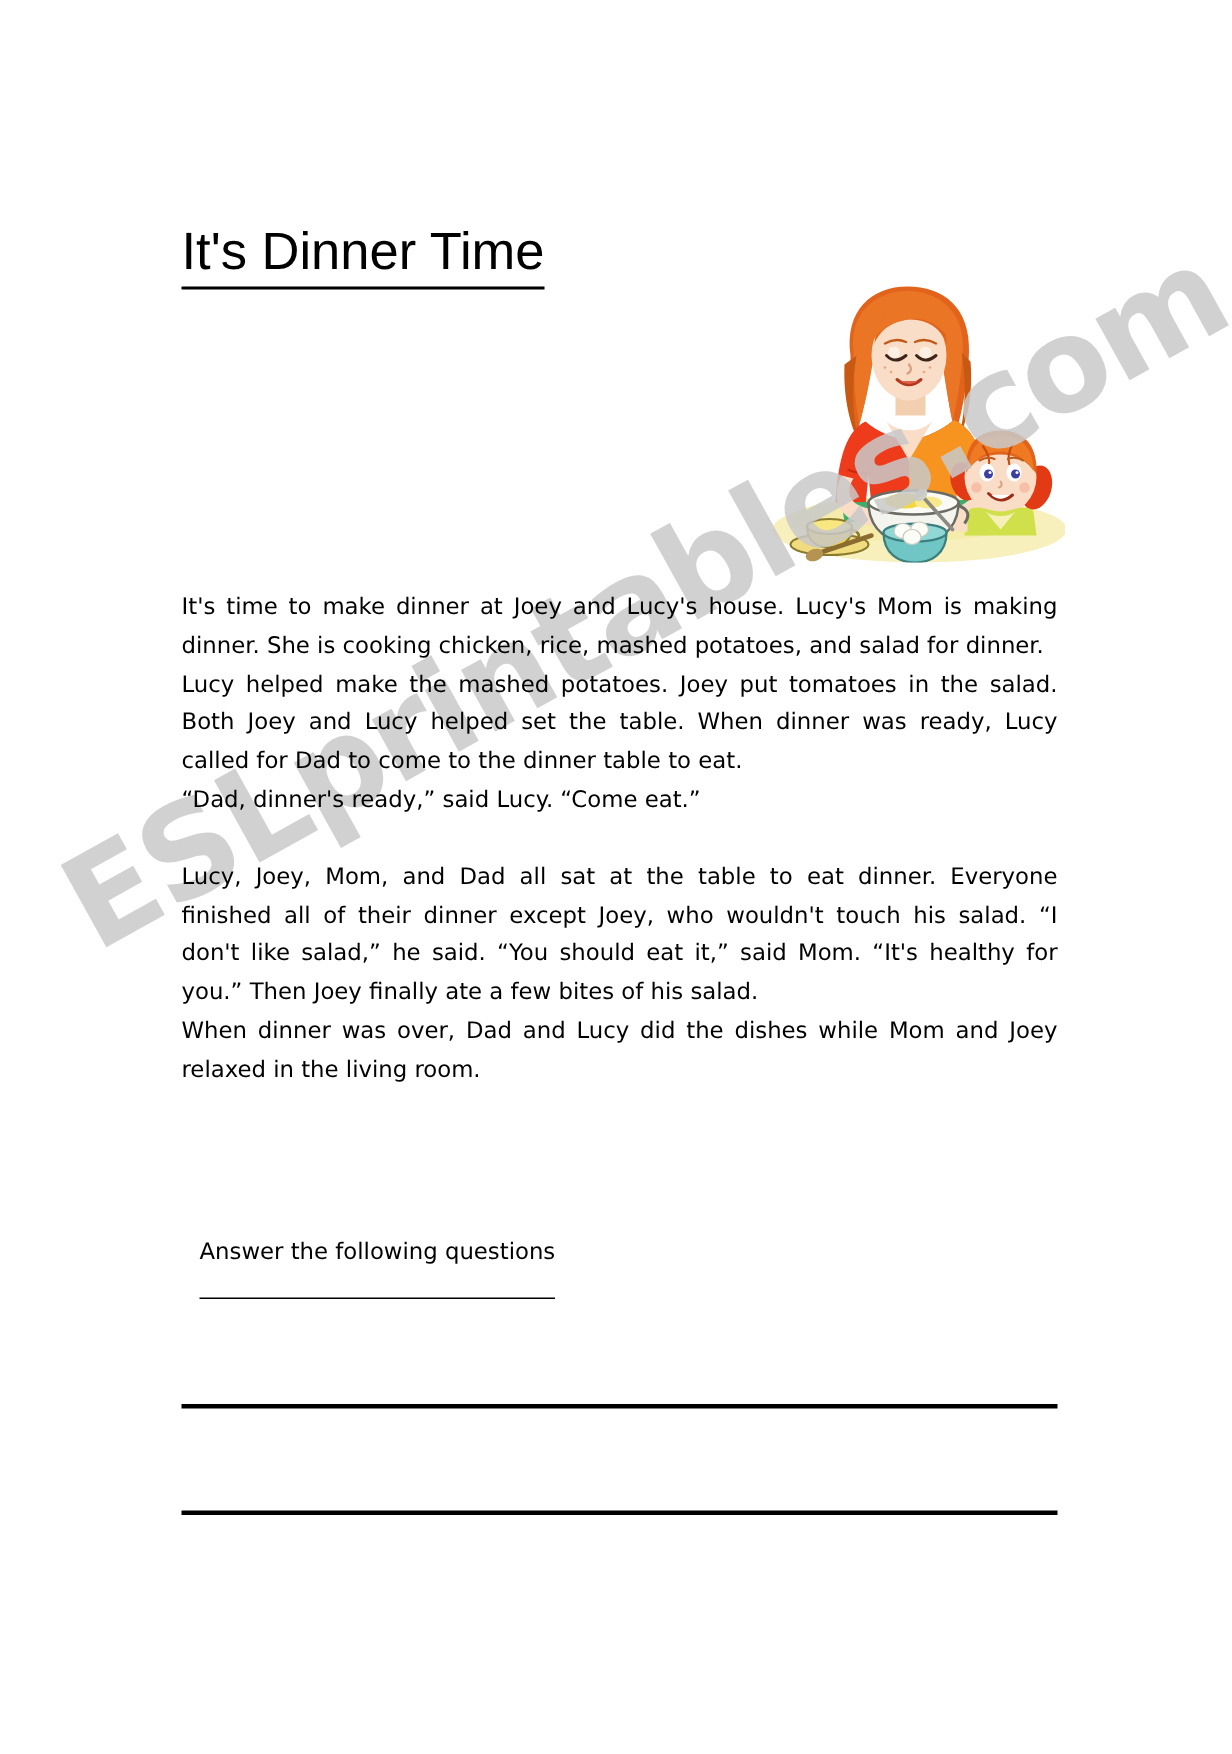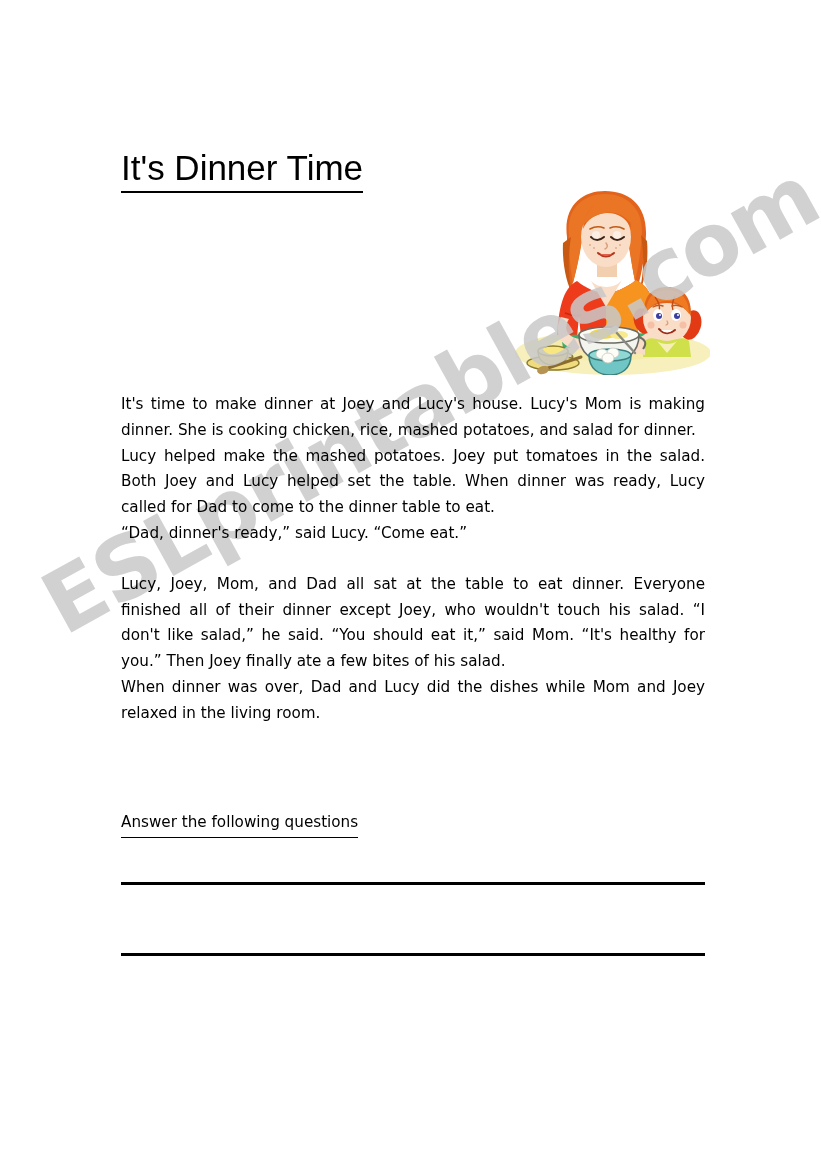--- a/index.html
+++ b/index.html
@@ -93,22 +93,22 @@
     width: 584px;
     z-index: 4;
     font-family: "DejaVu Sans", sans-serif;
     font-size: 15.2px;
     line-height: 25.8px;
     color: #000000;
   }
   .q-heading {
     display: inline-block;
     border-bottom: 1.5px solid #000;
-    padding-bottom: 1px;
-    margin: 0;
+    padding-bottom: 17px;
+    margin: 12px;
   }
   .q-text { margin: 0; }
   .spacer-26 { height: 26px; }
   .spacer-18 { height: 18px; }
   .spacer-34 { height: 34px; }
 
   .dashline {
     font-family: "DejaVu Sans", sans-serif;
     font-size: 15.2px;
     line-height: 14px;
@@ -258,20 +258,21 @@
     <p class="para">Lucy, Joey, Mom, and Dad all sat at the table to eat dinner. Everyone finished all of their dinner except Joey, who wouldn't touch his salad. “I don't like salad,” he said. “You should eat it,” said Mom. “It's healthy for you.” Then Joey finally ate a few bites of his salad.</p>
     <p class="para">When dinner was over, Dad and Lucy did the dishes while Mom and Joey relaxed in the living room.</p>
   </div>
 
   <div class="questions">
     <div class="q-heading">Answer the following questions</div>
 
     <div class="spacer-26"></div>
 
     <div class="spacer-18"></div>
+    <div class="dashline">______________________________________</div>
     <div class="rule"></div>
 
     <div class="spacer-34"></div>
 
     <div class="spacer-34"></div>
     <div class="rule"></div>
   </div>
 
 </div>
 

